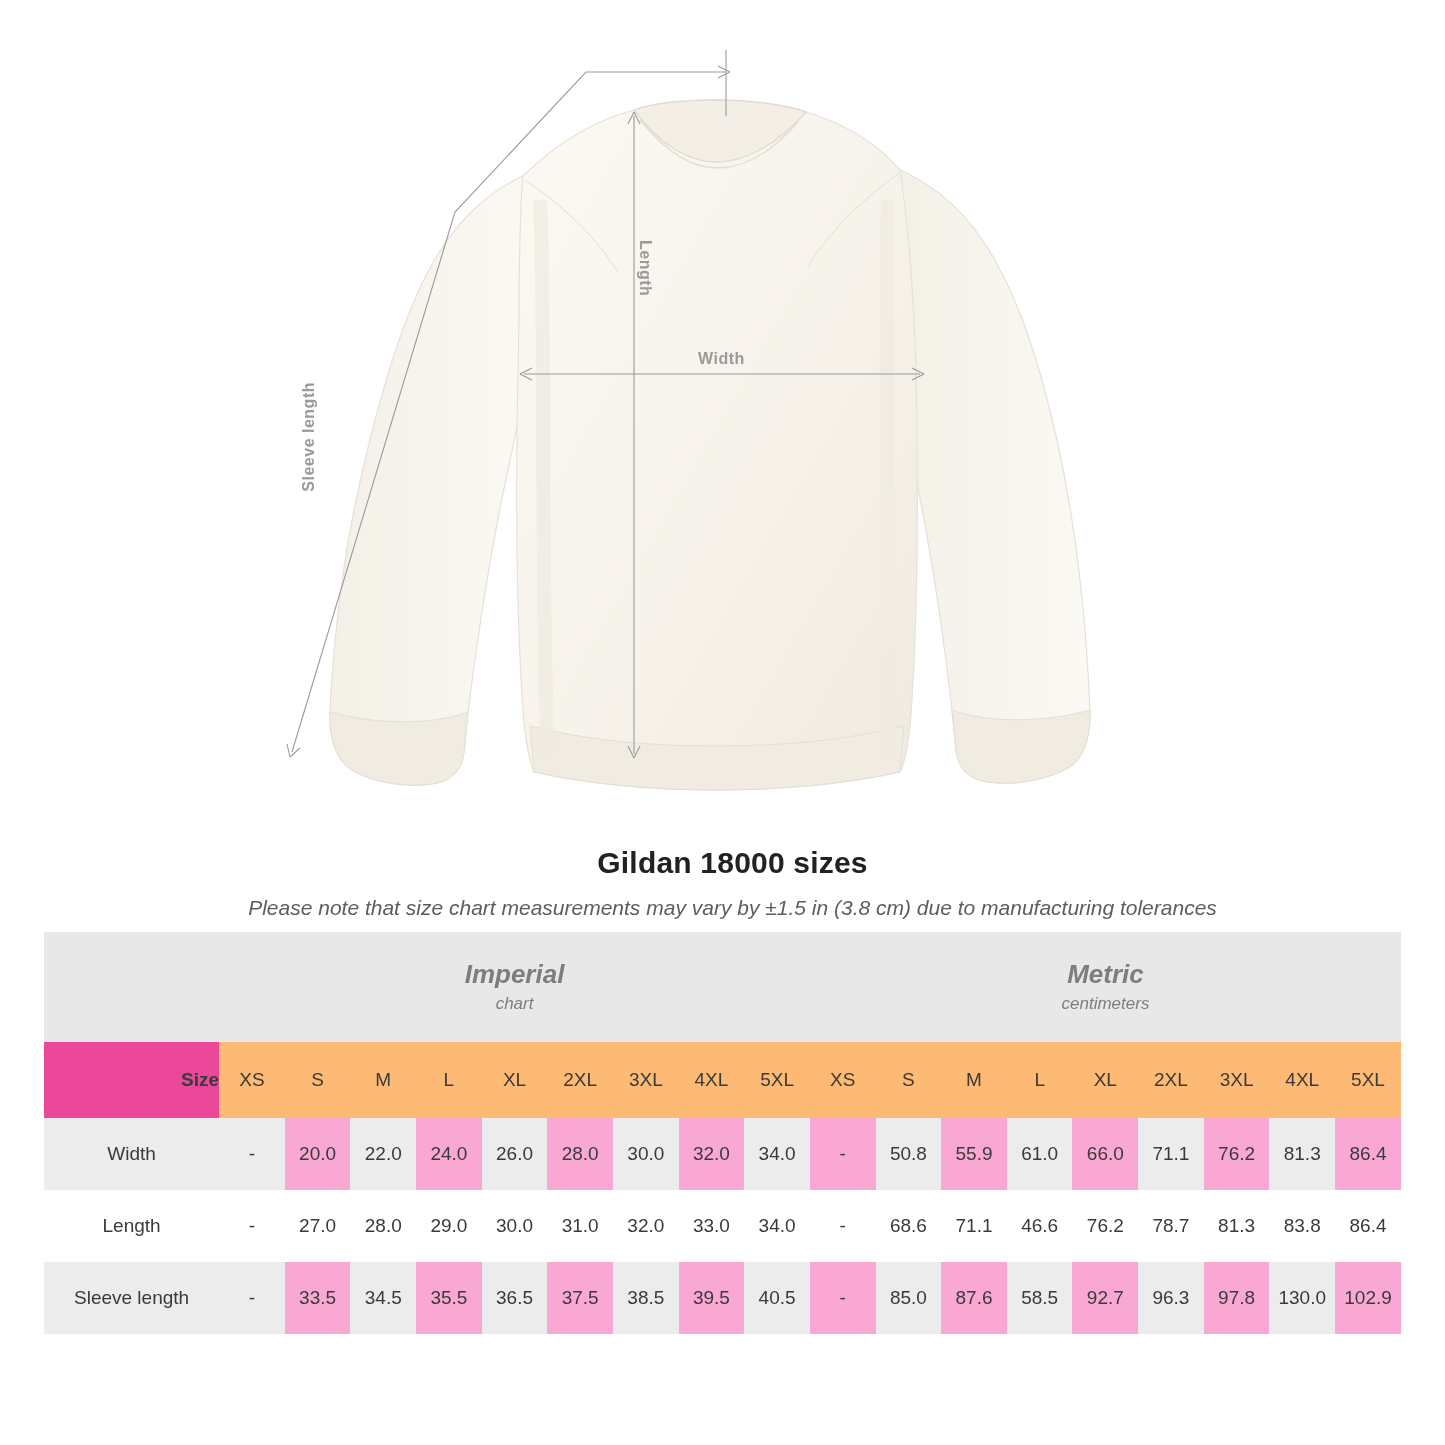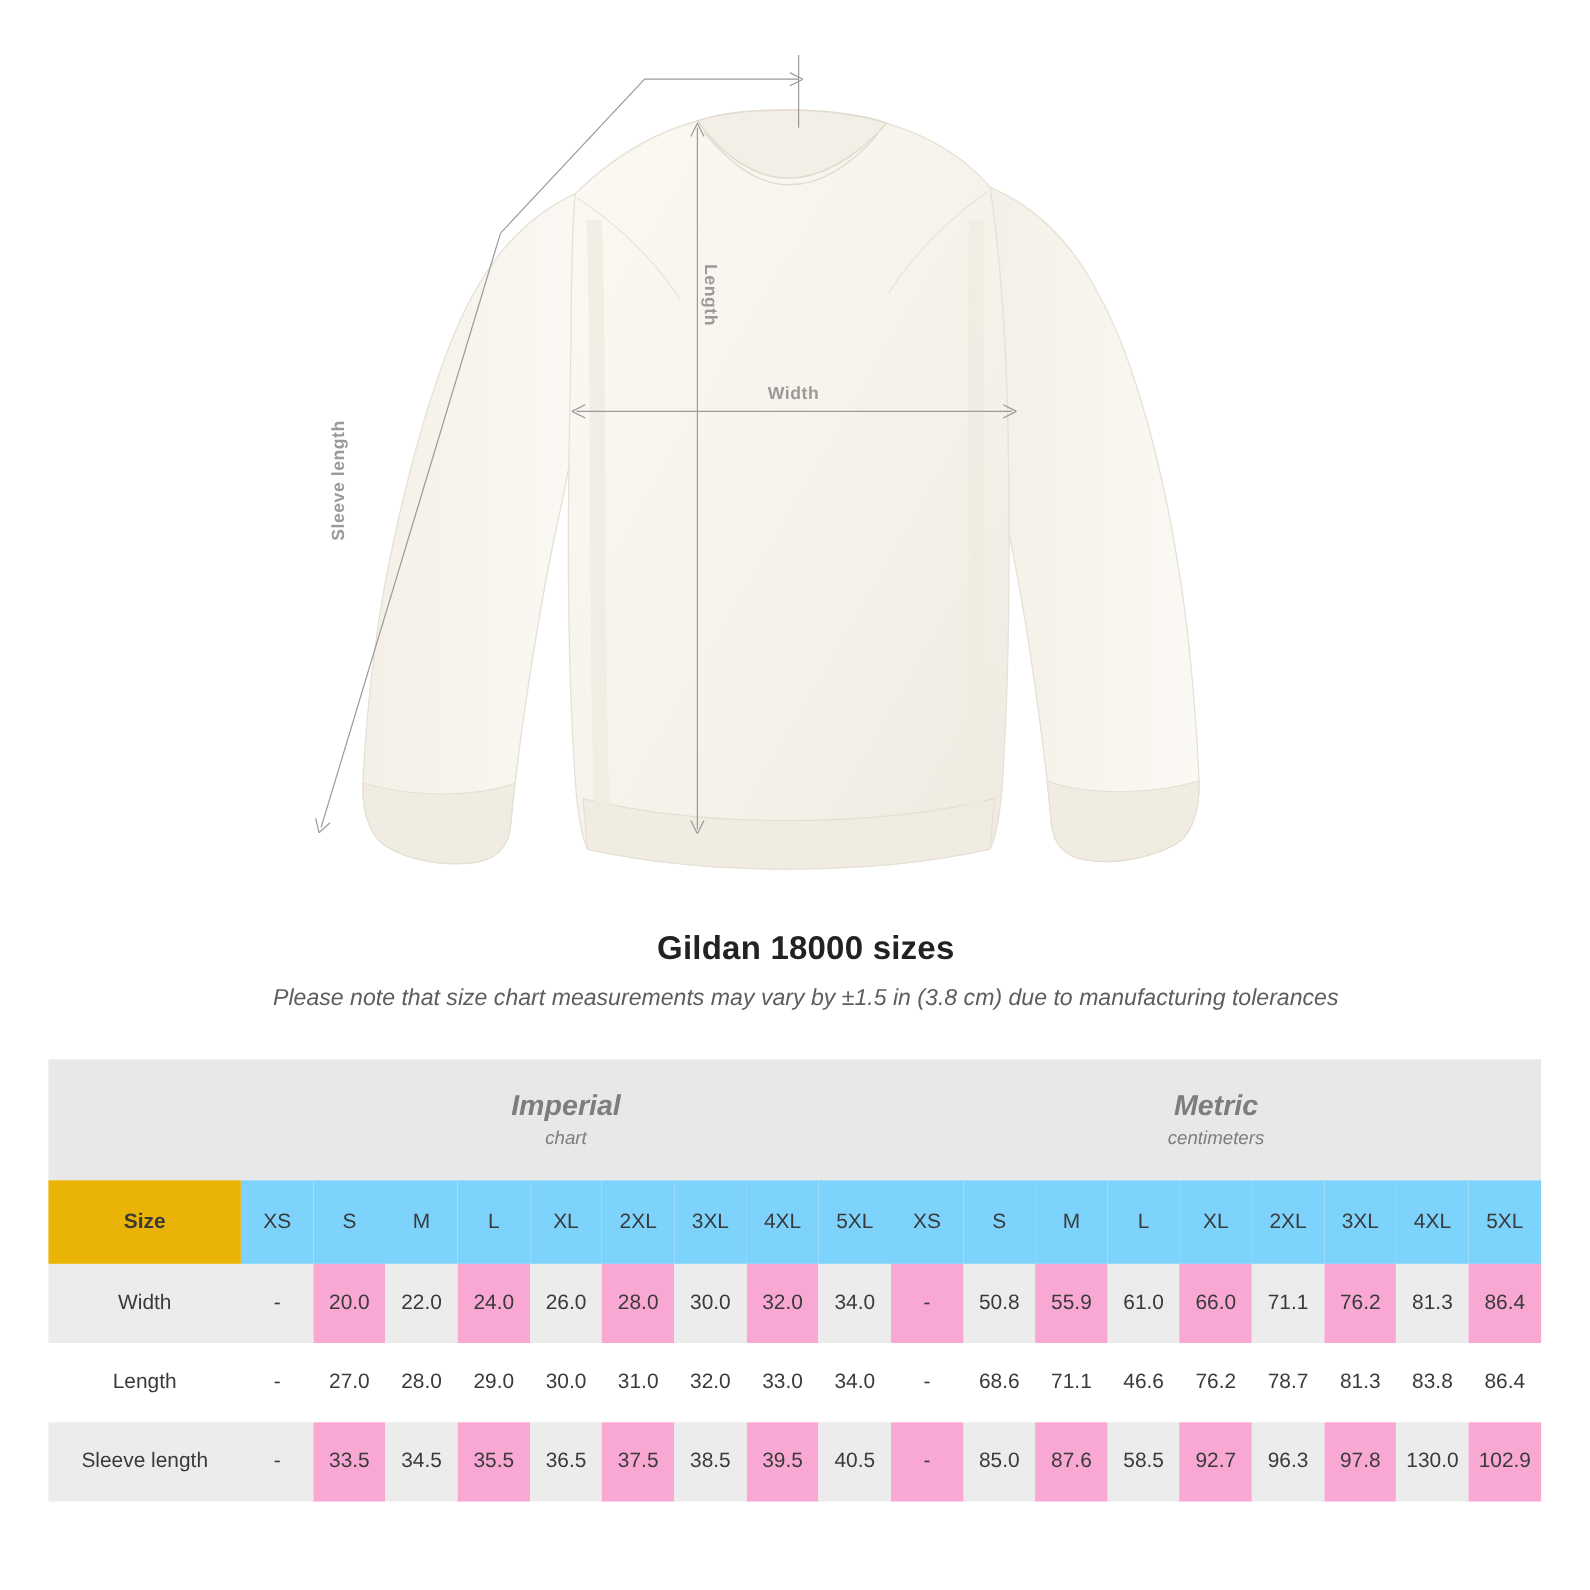--- a/index.html
+++ b/index.html
@@ -76,21 +76,21 @@
   }
   .chart-note {
     margin-top: 16px;
     font-size: 21px;
     font-style: italic;
     color: #5d5d5d;
   }
 
   
   .table-wrap {
-    margin-top: 43px;
+    margin-top: 12px;
     padding: 0 44px;
   }
   table.size-table {
     width: 1357px;
     border-collapse: collapse;
     table-layout: fixed;
   }
   table.size-table td, table.size-table th {
     border: none;
     text-align: center;
@@ -112,29 +112,30 @@
     line-height: 1.1;
   }
   .unit-sub {
     font-size: 17px;
     font-style: italic;
     color: #7d7d7d;
     margin-top: 6px;
   }
   .head-row td {
     height: 76px;
-    background: #7dd3fc;
+    background: #fdba74;
     font-weight: bold;
     font-size: 19px;
     color: #3a3a3a;
     vertical-align: middle;
   }
   .head-row td.rowlabel-head {
-    background: #eab308;
-    font-weight: bold;
+    background: #ec4899;
+    font-weight: bold;
+    text-align: right;
   }
   .body-row td {
     height: 72px;
     vertical-align: middle;
   }
   .row-shade-a td { background: #ececec; }
   .row-shade-b td { background: #ffffff; }
   .rowlabel {
     font-weight: bold;
     font-size: 19px;

